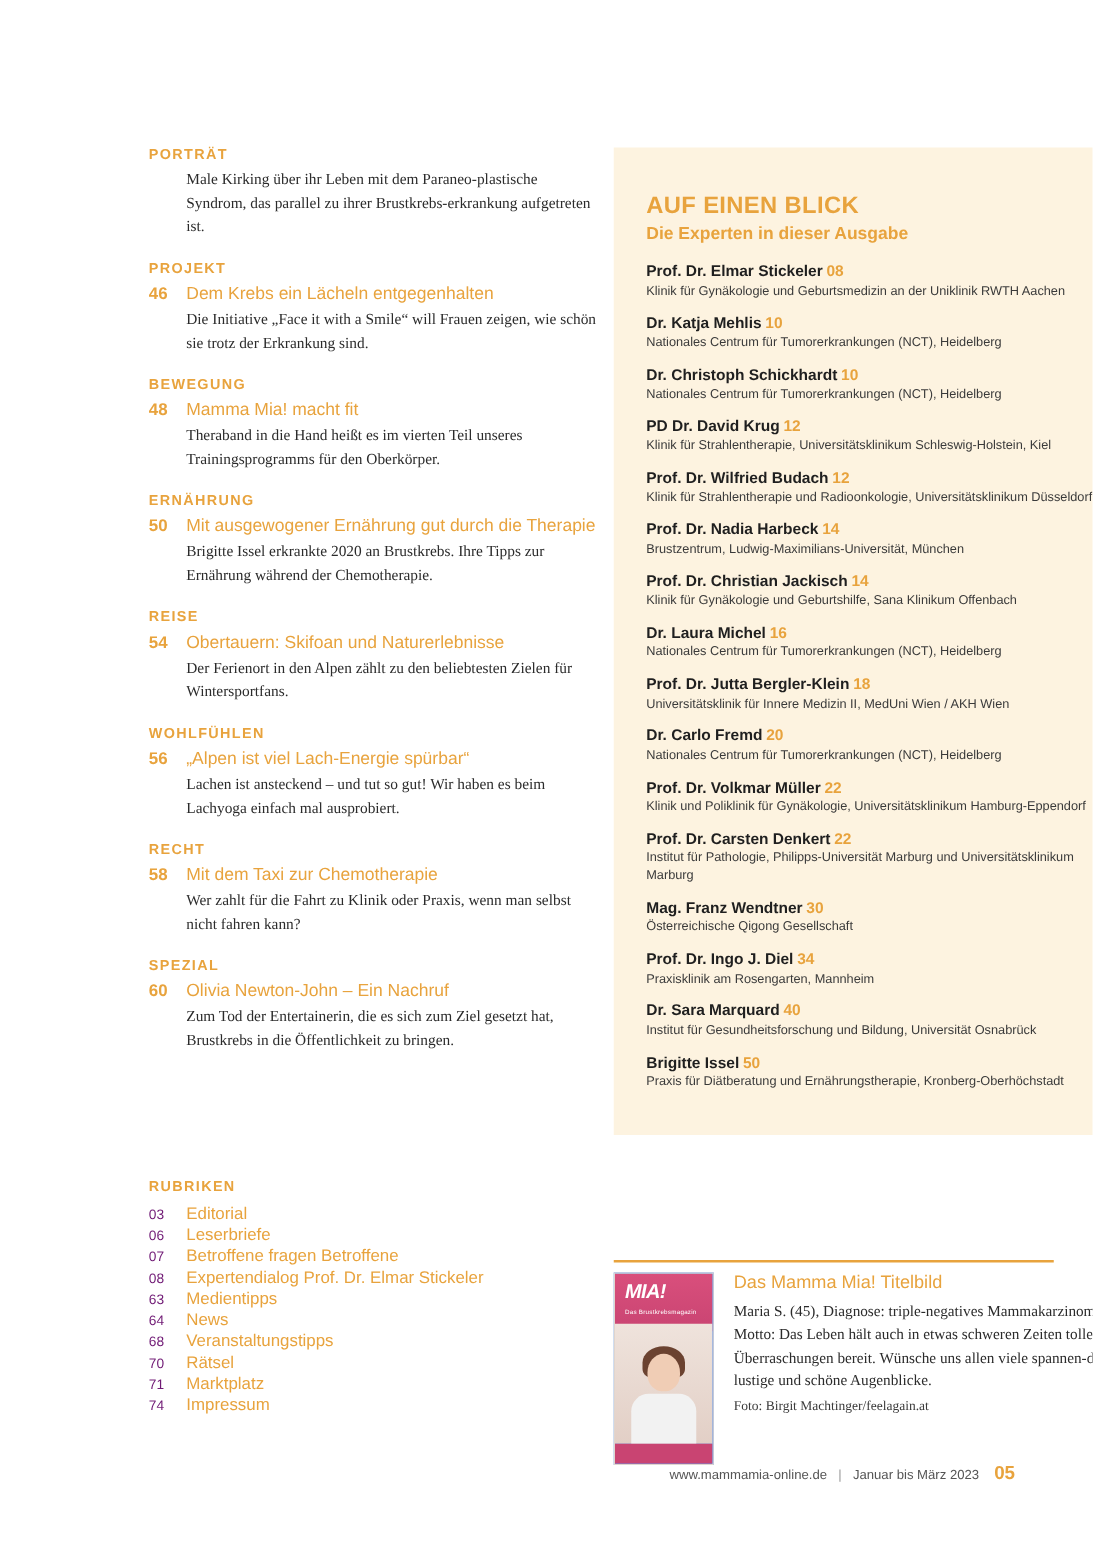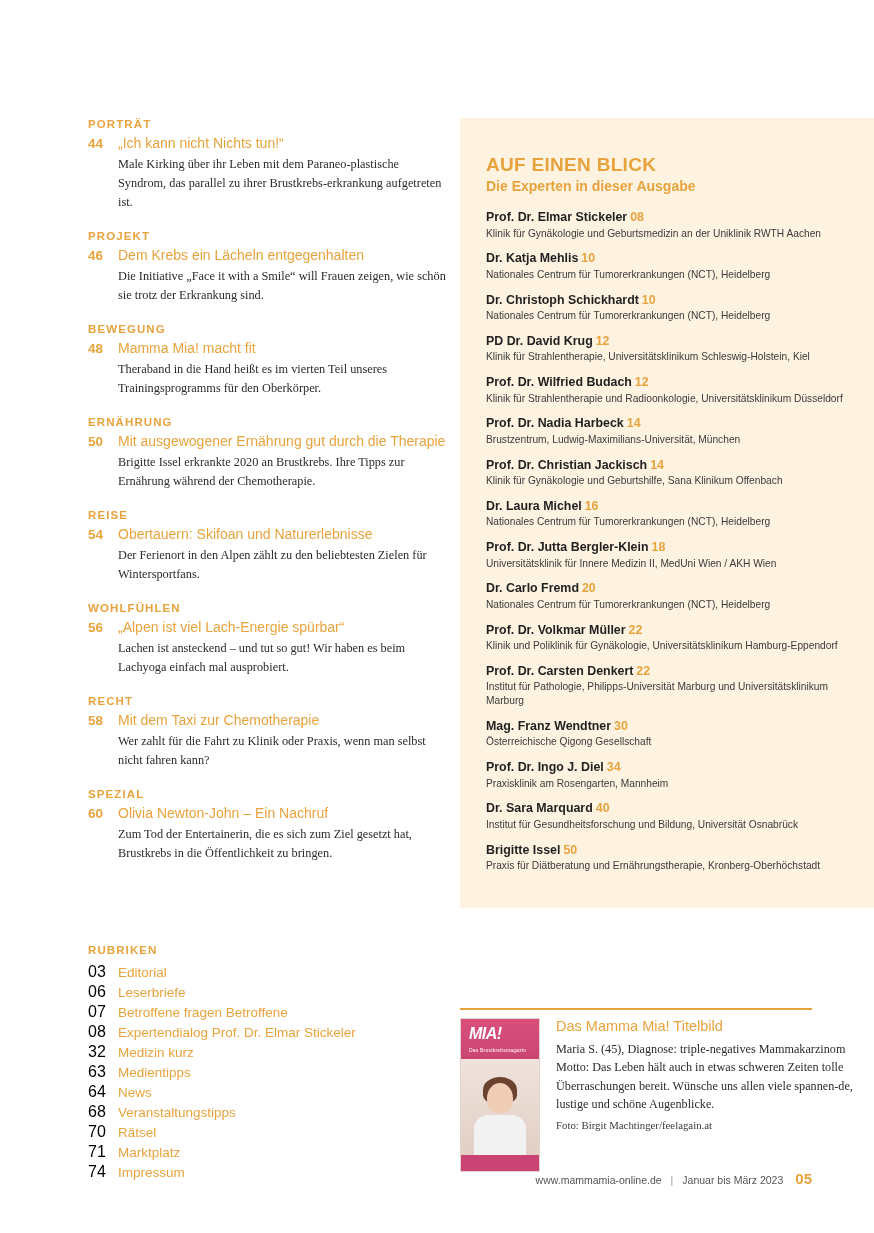--- a/index.html
+++ b/index.html
@@ -10,20 +10,21 @@
   body {
     width: 874px;
     height: 1233px;
     position: relative;
     font-family: "Liberation Sans", sans-serif;
     color: #2b2b2b;
   }
   .page {
     position: absolute;
     inset: 0;
+    margin-left: 31px;
   }
 
   
   .left-col {
     position: absolute;
     left: 88px;
     top: 118px;
     width: 360px;
   }
   .section-head {
@@ -68,22 +69,22 @@
     top: 944px;
     width: 360px;
   }
   .rubrik-row {
     display: flex;
     align-items: baseline;
     gap: 10px;
     margin-bottom: 2px;
   }
   .rubrik-page {
-    color: #000000;
-    font-size: 16px;
+    color: #701a75;
+    font-size: 11px;
     min-width: 20px;
   }
   .rubrik-label {
     color: #e8a33d;
     font-size: 13.5px;
   }
 
   
   .experts-panel {
     position: absolute;
@@ -255,24 +256,20 @@
 </style>
 </head>
 <body>
 
 <div class="page">
 
   <div class="left-col">
 
     <div>
       <div class="section-head first">PORTRÄT</div>
-      <div class="entry-line">
-        <span class="entry-page">44</span>
-        <span class="entry-title">„Ich kann nicht Nichts tun!“</span>
-      </div>
       <div class="entry-desc">Male Kirking über ihr Leben mit dem Paraneo-plastische Syndrom, das parallel zu ihrer Brustkrebs-erkrankung aufgetreten ist.</div>
     </div>
 
     <div>
       <div class="section-head">PROJEKT</div>
       <div class="entry-line">
         <span class="entry-page">46</span>
         <span class="entry-title">Dem Krebs ein Lächeln entgegenhalten</span>
       </div>
       <div class="entry-desc">Die Initiative „Face it with a Smile“ will Frauen zeigen, wie schön sie trotz der Erkrankung sind.</div>
@@ -345,24 +342,20 @@
       <span class="rubrik-page">06</span>
       <span class="rubrik-label">Leserbriefe</span>
     </div>
     <div class="rubrik-row">
       <span class="rubrik-page">07</span>
       <span class="rubrik-label">Betroffene fragen Betroffene</span>
     </div>
     <div class="rubrik-row">
       <span class="rubrik-page">08</span>
       <span class="rubrik-label">Expertendialog Prof. Dr. Elmar Stickeler</span>
-    </div>
-    <div class="rubrik-row">
-      <span class="rubrik-page">32</span>
-      <span class="rubrik-label">Medizin kurz</span>
     </div>
     <div class="rubrik-row">
       <span class="rubrik-page">63</span>
       <span class="rubrik-label">Medientipps</span>
     </div>
     <div class="rubrik-row">
       <span class="rubrik-page">64</span>
       <span class="rubrik-label">News</span>
     </div>
     <div class="rubrik-row">

